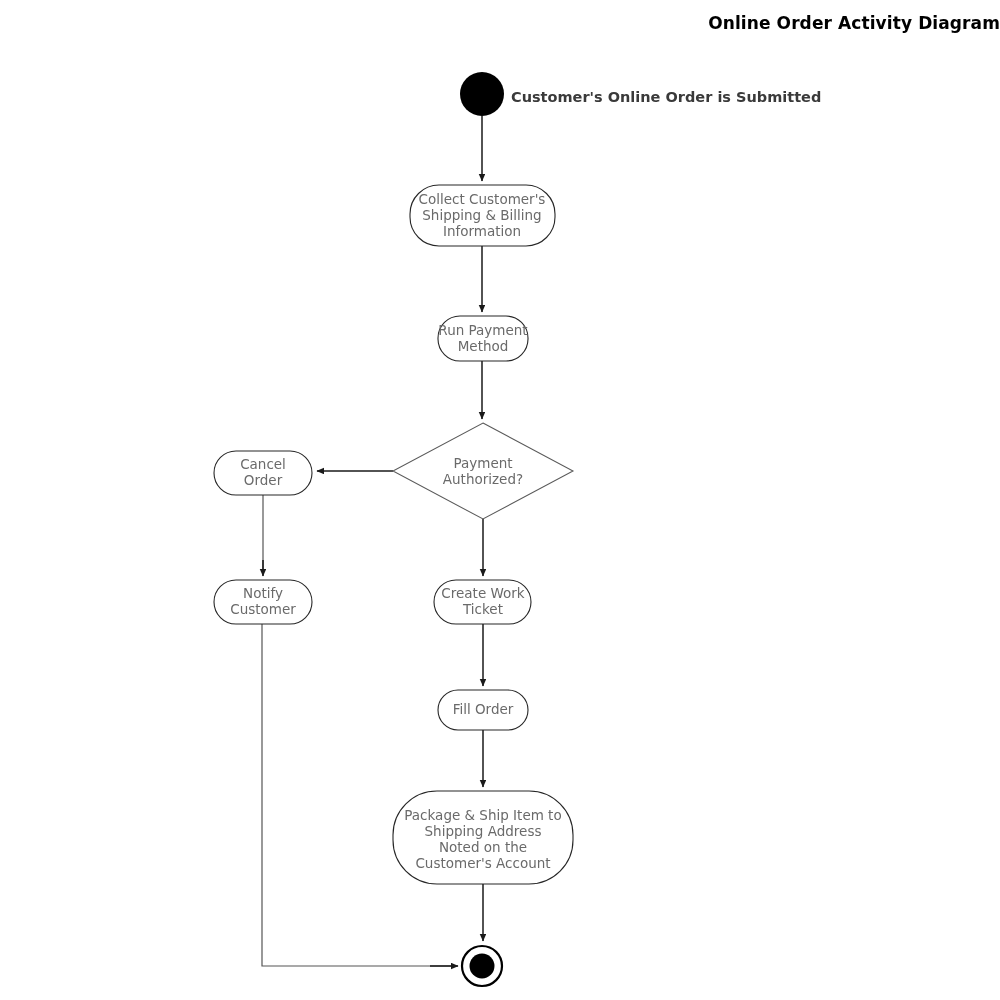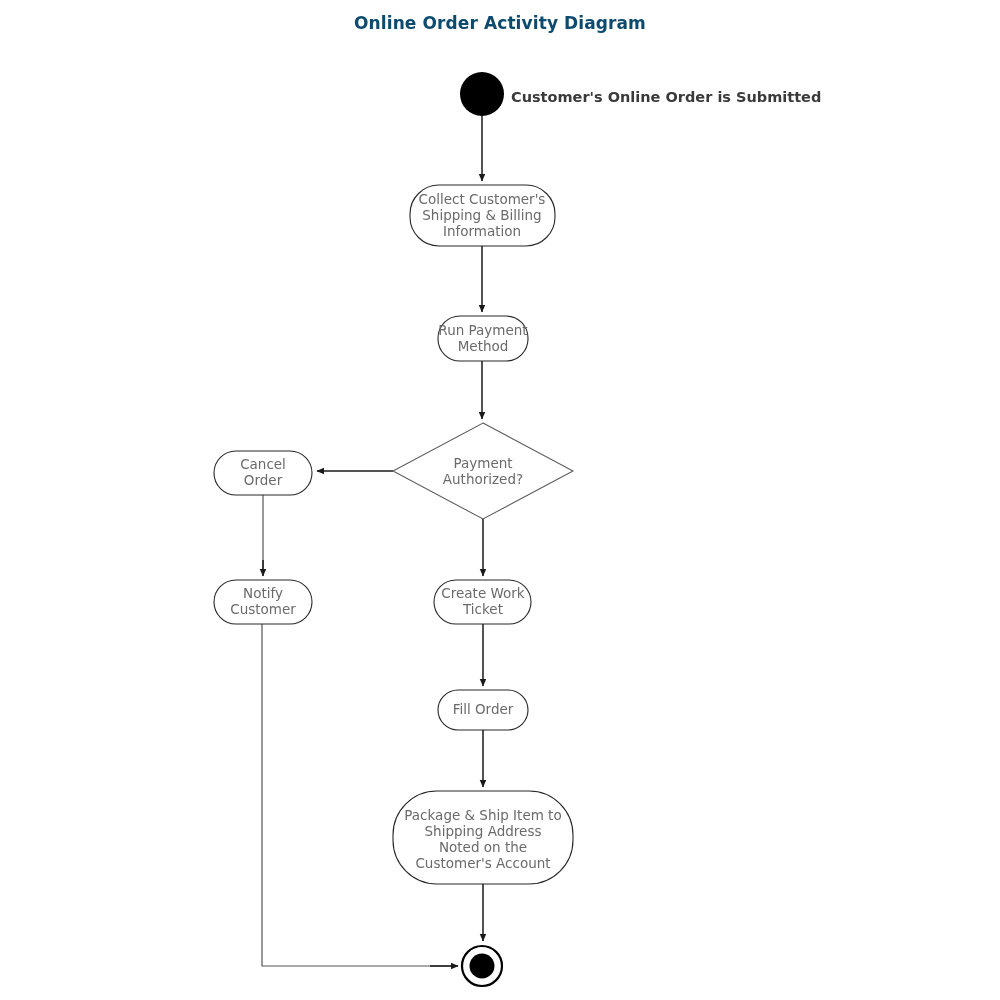--- a/index.html
+++ b/index.html
@@ -18,24 +18,24 @@
     position: relative;
     width: 1000px;
     height: 1000px;
     background: #ffffff;
   }
   .diagram-title {
     position: absolute;
     top: 13px;
     left: 0;
     width: 1000px;
-    text-align: center;
+    text-align: right;
     font-size: 17px;
     font-weight: bold;
-    color: #0c4a6e;
+    color: #000000;
     letter-spacing: 0.1px;
   }
   svg.canvas {
     position: absolute;
     top: 0;
     left: 0;
     width: 1000px;
     height: 1000px;
   }
   .node-shape {

